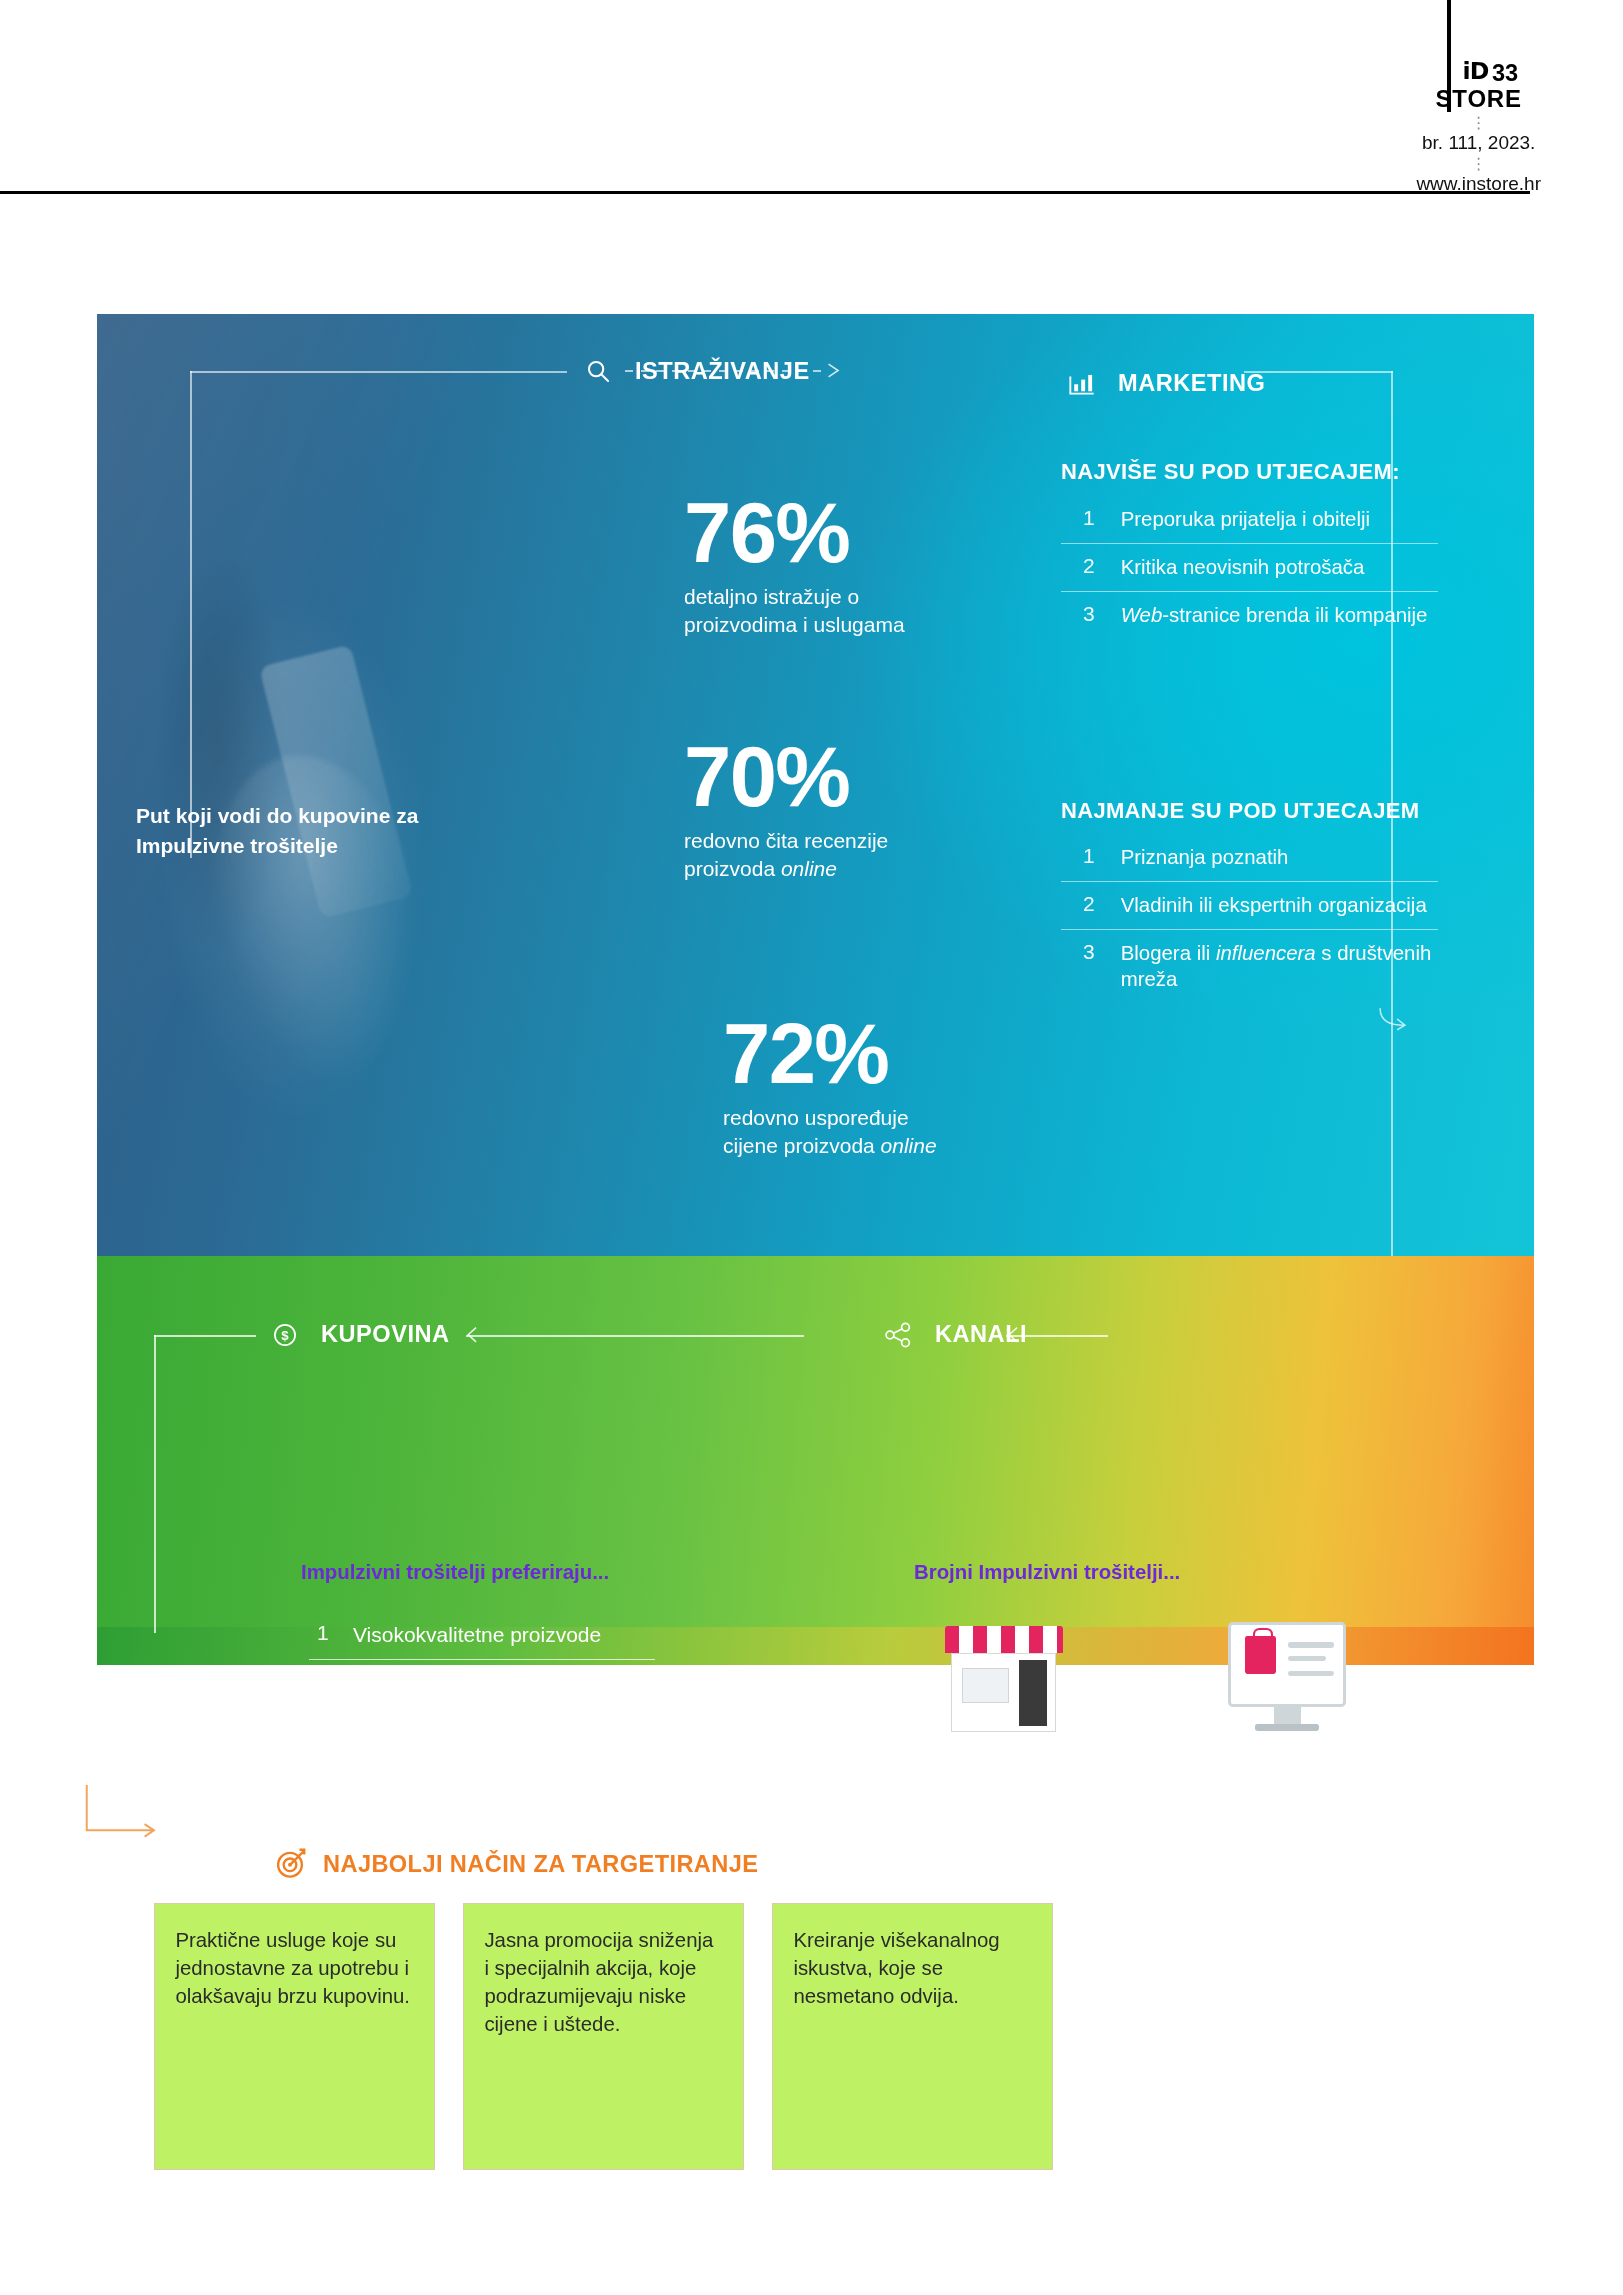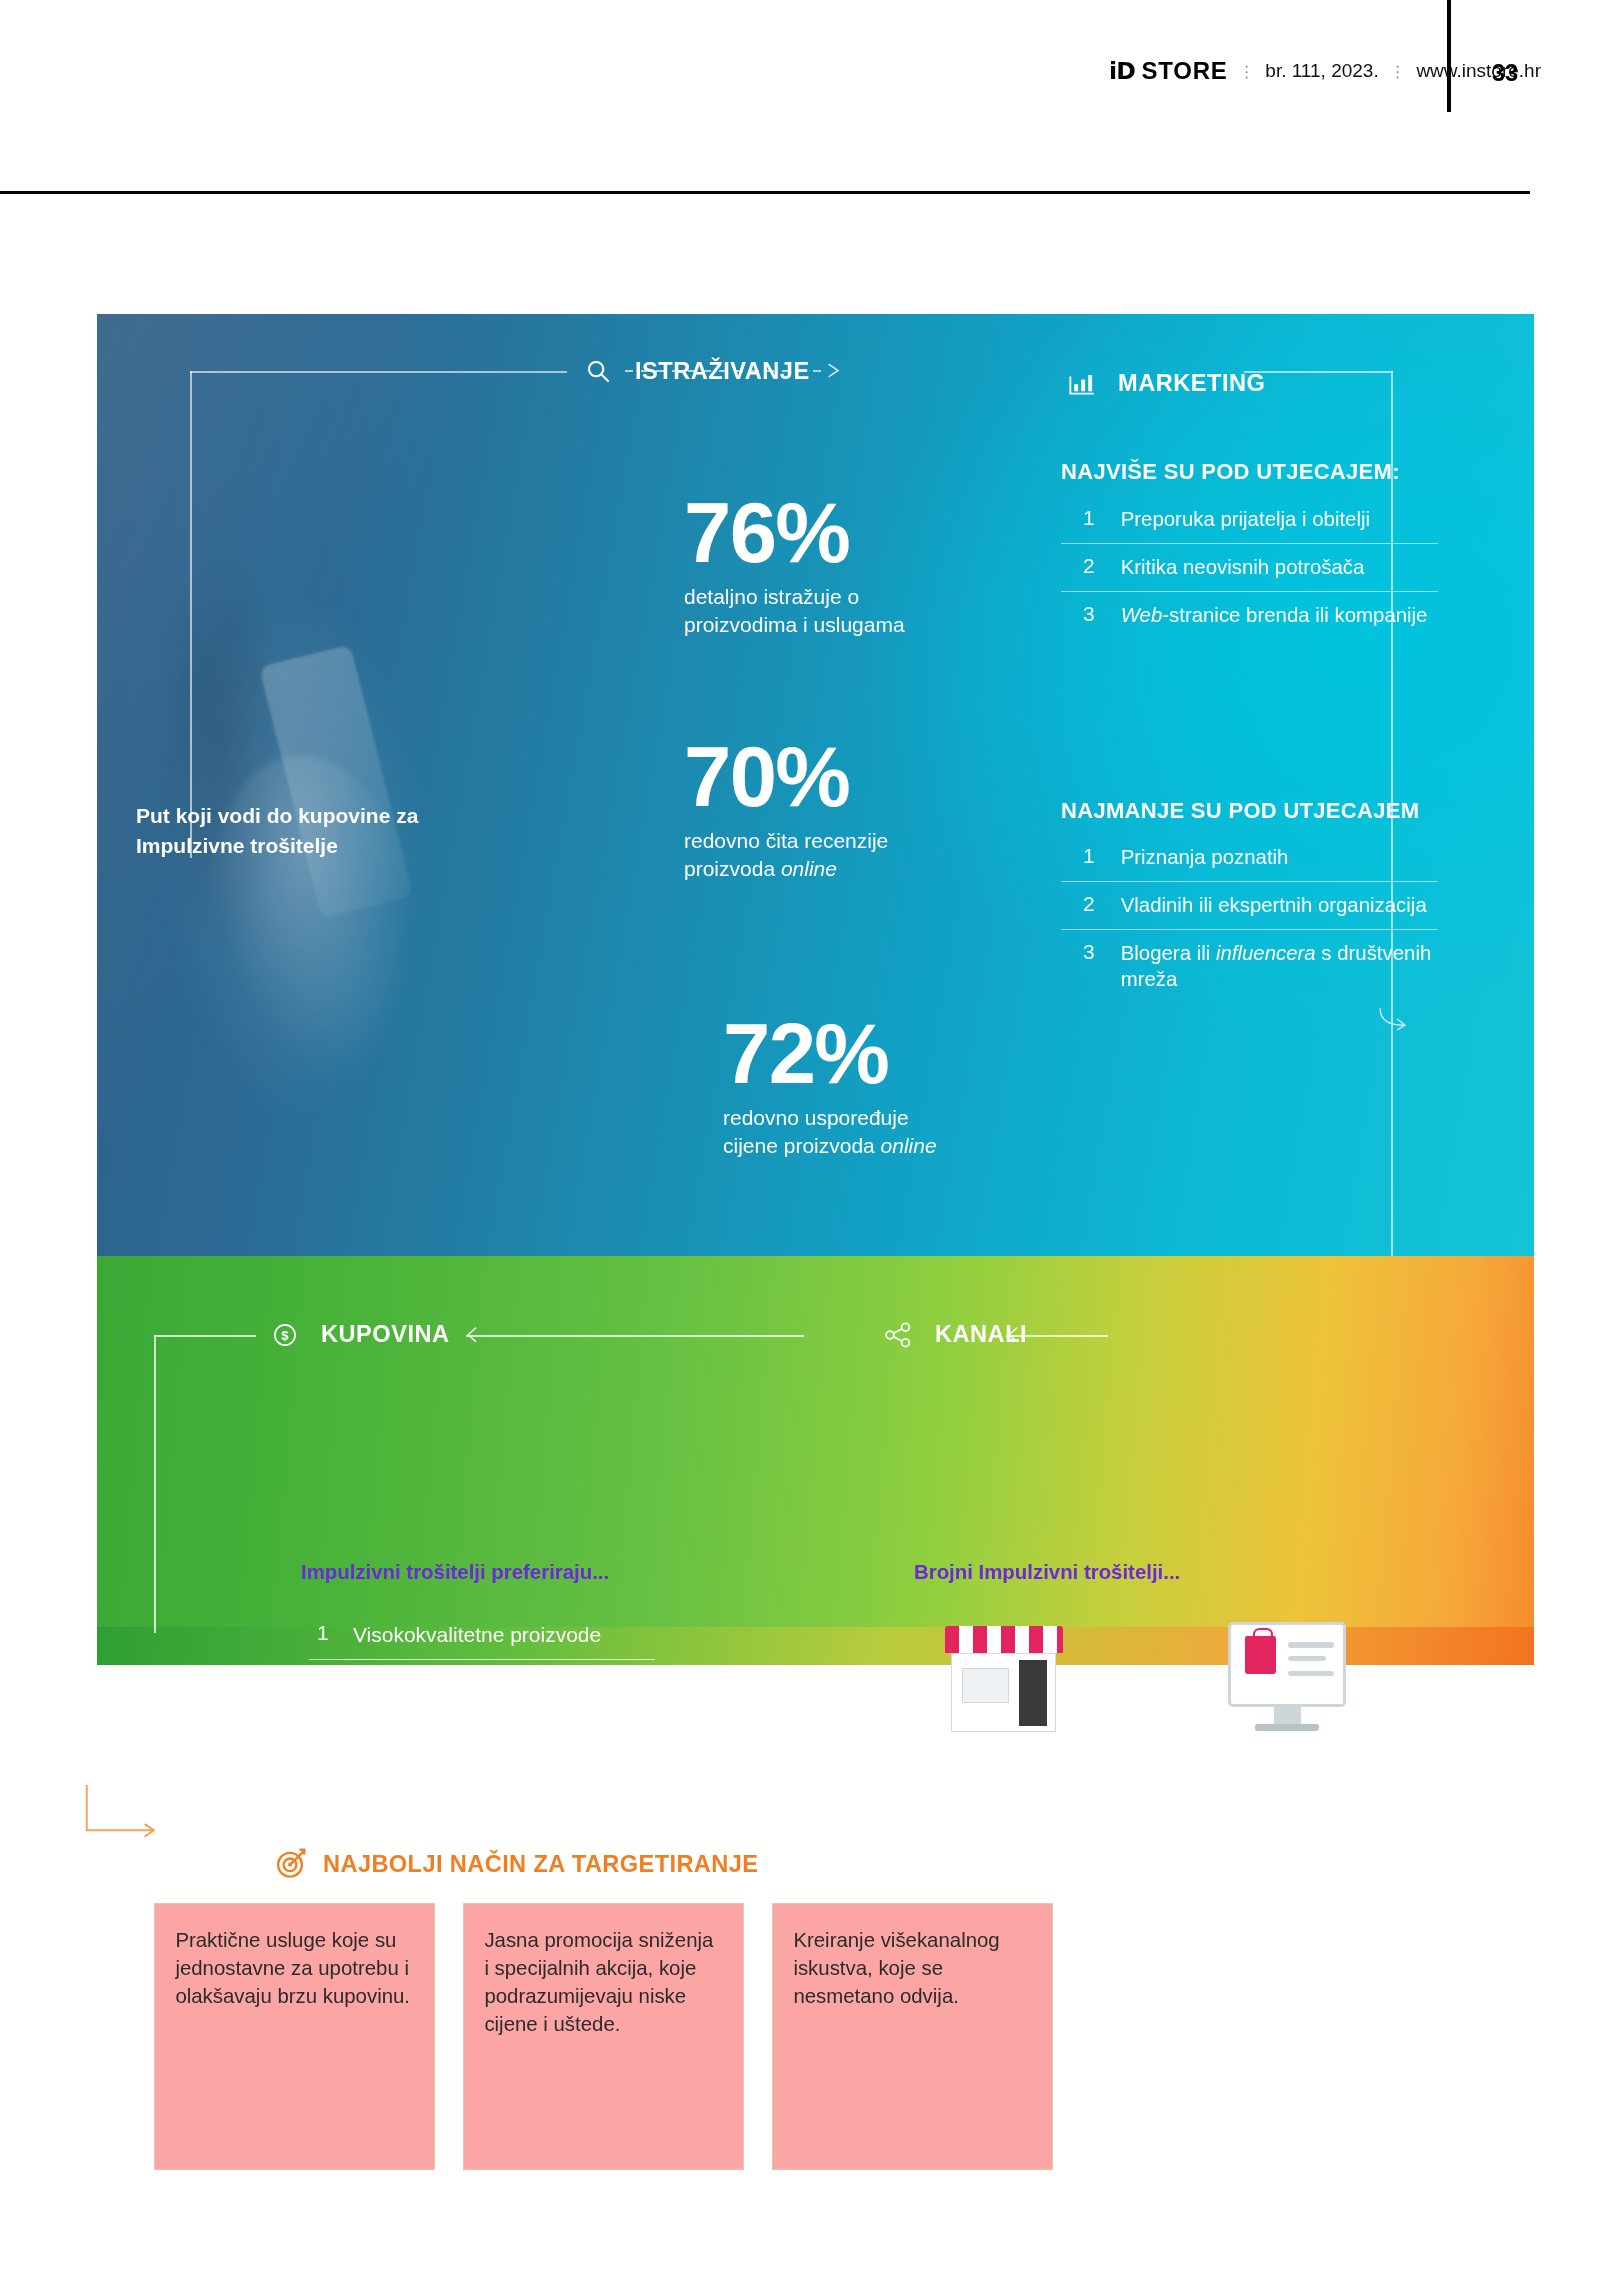--- a/index.html
+++ b/index.html
@@ -37,20 +37,21 @@
     height: 3.1px;
     background: #000;
   }
   .header-inner {
     position: absolute;
     right: 82px;
     top: 57px;
     display: flex;
     align-items: center;
     gap: 0px;
+    flex-direction: column;
   }
   .brand-mark {
     font-size: 23.6px;
     font-weight: bold;
     letter-spacing: -0.8px;
     color: #000;
     margin-right: 6.3px;
     font-family: "DejaVu Sans", sans-serif;
   }
   .brand-store {
@@ -359,21 +360,21 @@
     gap: 28px;
   }
   .targ-card {
     width: 281px;
     height: 267px;
     border: 1.6px solid #e0c7ae;
     padding: 22px 20.4px;
     font-size: 20.4px;
     line-height: 1.38;
     color: #2b2b2b;
-    background: #fca5a5;
+    background: #bef264;
   }
   svg.arrowhead { position: absolute; overflow: visible; }
 </style>
 </head>
 <body>
 
 <div id="page-header">
   <div class="header-rule-vert"></div>
   <div class="header-rule-horiz"></div>
   <div class="header-inner">

